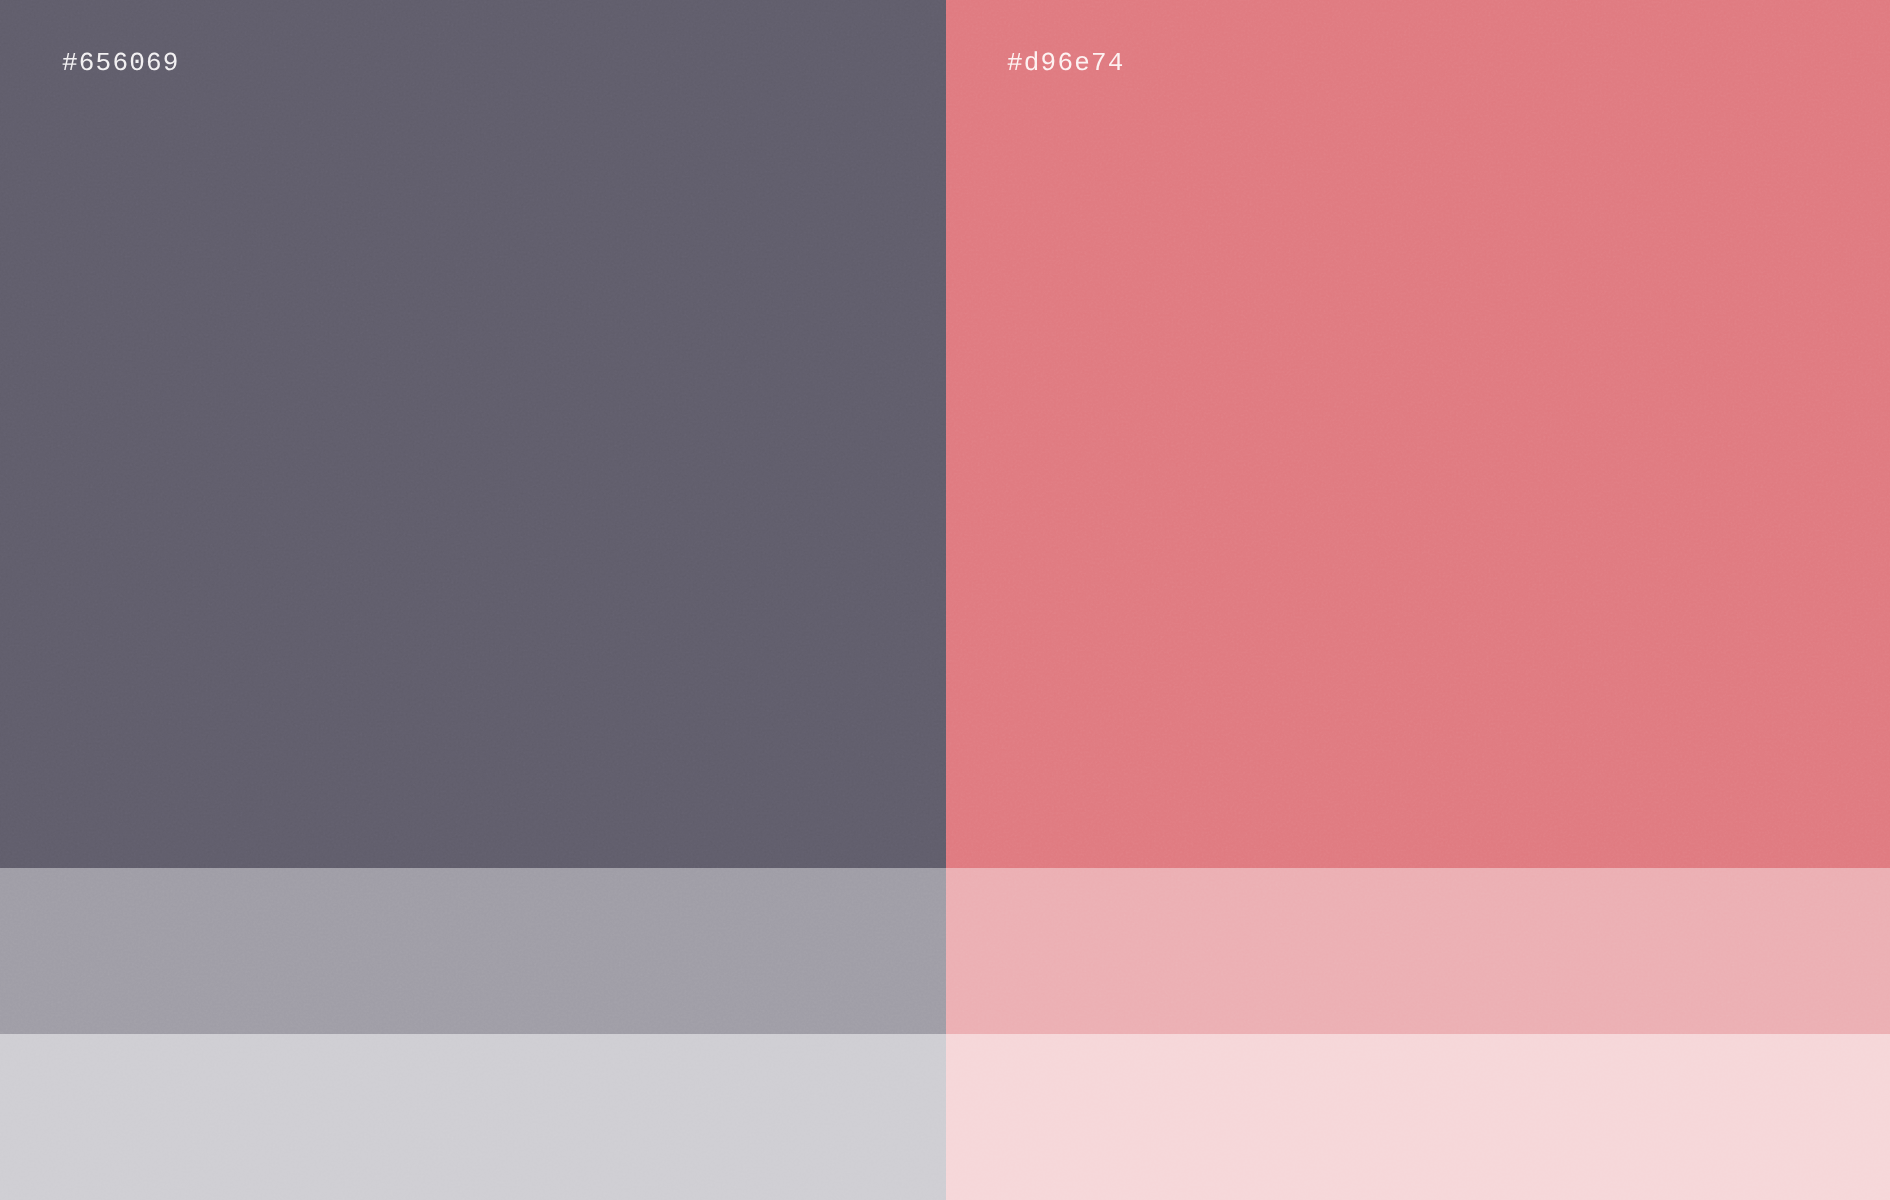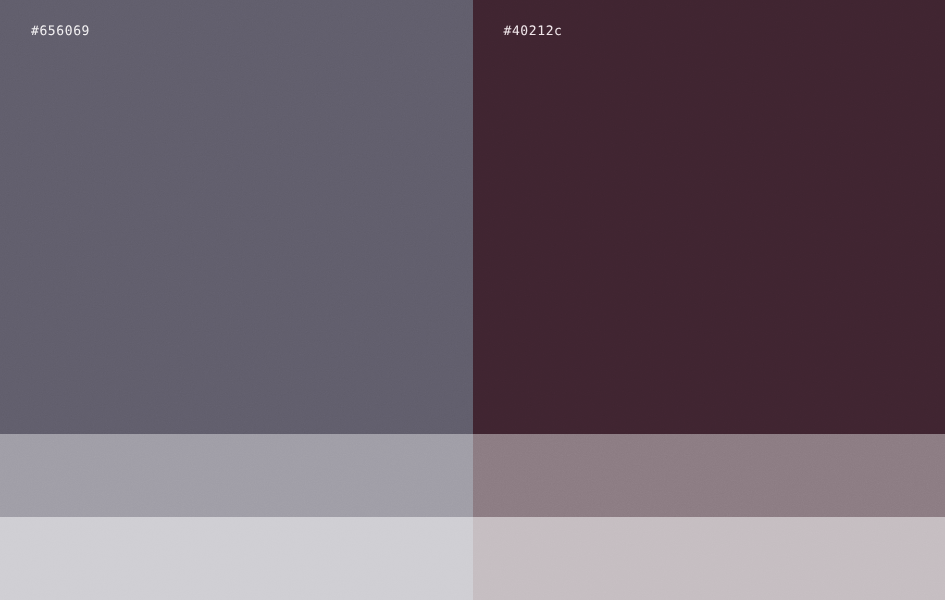--- a/index.html
+++ b/index.html
@@ -60,20 +60,21 @@
     position: absolute;
     left: 31px;
     top: 25px;
     font-size: 13px;
     line-height: 14px;
     letter-spacing: 0.6px;
     color: #f2f0f2;
     white-space: nowrap;
     z-index: 5;
     text-rendering: geometricPrecision;
+    font-family: Liberation Mono, monospace;
   }
 
   
   #grain-overlay {
     position: absolute;
     left: 0; top: 0;
     width: 945px;
     height: 600px;
     pointer-events: none;
     opacity: 0.085;
@@ -87,27 +88,27 @@
 <div id="palette">
 
   <div class="swatch-column">
     <div class="swatch-base" style="background-color: rgb(96, 93, 107);"></div>
     <div class="tint-band mid"></div>
     <div class="tint-band light"></div>
     <div class="swatch-label" style="color: rgb(242, 240, 242);">#656069</div>
   </div>
 
 
-
   <div class="swatch-column">
-    <div class="swatch-base" style="background-color: rgb(63, 36, 48);"></div>
+    <div class="swatch-base" style="background-color: rgb(224, 122, 128);"></div>
     <div class="tint-band mid"></div>
     <div class="tint-band light"></div>
-    <div class="swatch-label" style="color: rgb(240, 230, 234);">#40212c</div>
+    <div class="swatch-label" style="color: rgb(253, 242, 242);">#d96e74</div>
   </div>
+
 
   <svg id="grain-overlay" xmlns="http://www.w3.org/2000/svg" width="945" height="600">
     <filter id="grainFilter" x="0" y="0" width="100%" height="100%">
       <feTurbulence type="fractalNoise" baseFrequency="0.92" numOctaves="3" stitchTiles="stitch" result="noise"></feTurbulence>
       <feColorMatrix type="saturate" values="0" in="noise"></feColorMatrix>
     </filter>
     <rect width="945" height="600" filter="url(#grainFilter)"></rect>
   </svg>
 
 </div>

